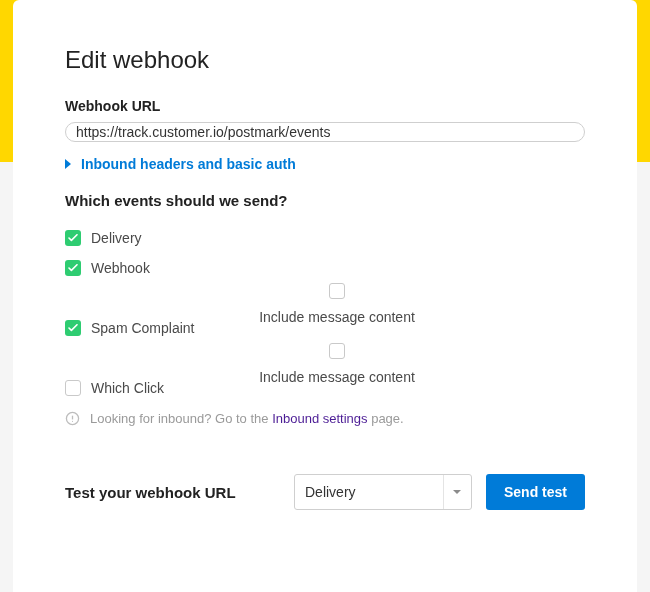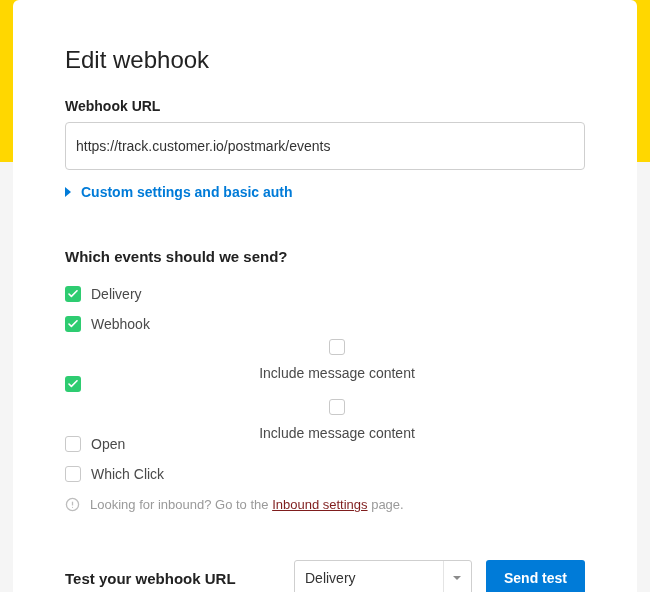--- a/index.html
+++ b/index.html
@@ -35,23 +35,23 @@
     margin-bottom: 24px;
   }
   .label {
     font-size: 14px;
     font-weight: 700;
     color: #222;
     margin-bottom: 8px;
   }
   .url-input {
     width: 100%;
-    height: 48px;
+    height: 20px;
     border: 1px solid #cfcfcf;
-    border-radius: 4px;
+    border-radius: 15px;
     padding: 0 10px;
     font-size: 14px;
     color: #333;
     outline: none;
   }
   .collapser {
     display: flex;
     align-items: center;
     margin-top: 14px;
     cursor: pointer;
@@ -65,21 +65,21 @@
   }
   .collapser-text {
     color: #007bd8;
     font-size: 14px;
     font-weight: 600;
   }
   .section-title {
     font-size: 15px;
     font-weight: 700;
     color: #222;
-    margin-top: 48px;
+    margin-top: 20px;
     margin-bottom: 14px;
   }
   .ck-row {
     display: flex;
     align-items: center;
     gap: 10px;
     height: 30px;
   }
   .ck-row.sub { margin-left: 24px; flex-direction: column; }
   .ck {
@@ -107,22 +107,21 @@
     gap: 10px;
     margin-top: 8px;
     font-size: 13px;
     color: #9a9a9a;
   }
   .hint-row .icon {
     width: 15px; height: 15px; flex: 0 0 15px;
     display: flex; align-items: center; justify-content: center;
   }
   .hint-link {
-    color: #7f1d1d;
-    text-decoration: underline;
+    color: #4c1d95;
     cursor: pointer;
   }
   .test-row {
     display: flex;
     align-items: center;
     margin-top: 48px;
   }
   .test-label {
     font-size: 15px;
     font-weight: 700;
@@ -173,21 +172,21 @@
 
 <div class="panel">
 
   <h1 class="title">Edit webhook</h1>
 
   <div class="label">Webhook URL</div>
   <input class="url-input" type="text" value="https://track.customer.io/postmark/events" style="">
 
   <div class="collapser">
     <span class="tri"></span>
-    <span class="collapser-text">Custom settings and basic auth</span>
+    <span class="collapser-text">Inbound headers and basic auth</span>
   </div>
 
   <div class="section-title">Which events should we send?</div>
 
   <div id="events-container">
       <div class="ck-row">
         <div class="ck checked">
           <svg viewBox="0 0 12 10">
             <path d="M1 5 L4 8 L11 1" stroke="#fff" stroke-width="2" fill="none" stroke-linecap="round" stroke-linejoin="round"></path>
           </svg>
@@ -205,28 +204,25 @@
       <div class="ck-row sub">
         <div class="ck unchecked"></div>
         <span class="ck-label">Include message content</span>
       </div>
       <div class="ck-row">
         <div class="ck checked">
           <svg viewBox="0 0 12 10">
             <path d="M1 5 L4 8 L11 1" stroke="#fff" stroke-width="2" fill="none" stroke-linecap="round" stroke-linejoin="round"></path>
           </svg>
         </div>
+        <span class="ck-label">Spam Complaint</span>
       </div>
       <div class="ck-row sub">
         <div class="ck unchecked"></div>
         <span class="ck-label">Include message content</span>
-      </div>
-      <div class="ck-row">
-        <div class="ck unchecked"></div>
-        <span class="ck-label">Open</span>
       </div>
       <div class="ck-row">
         <div class="ck unchecked"></div>
         <span class="ck-label">Which Click</span>
       </div>
     </div>
 
   <div class="hint-row">
     <span class="icon">
       <svg viewBox="0 0 16 16" fill="none" stroke="#bdbdbd" stroke-width="1.4">

